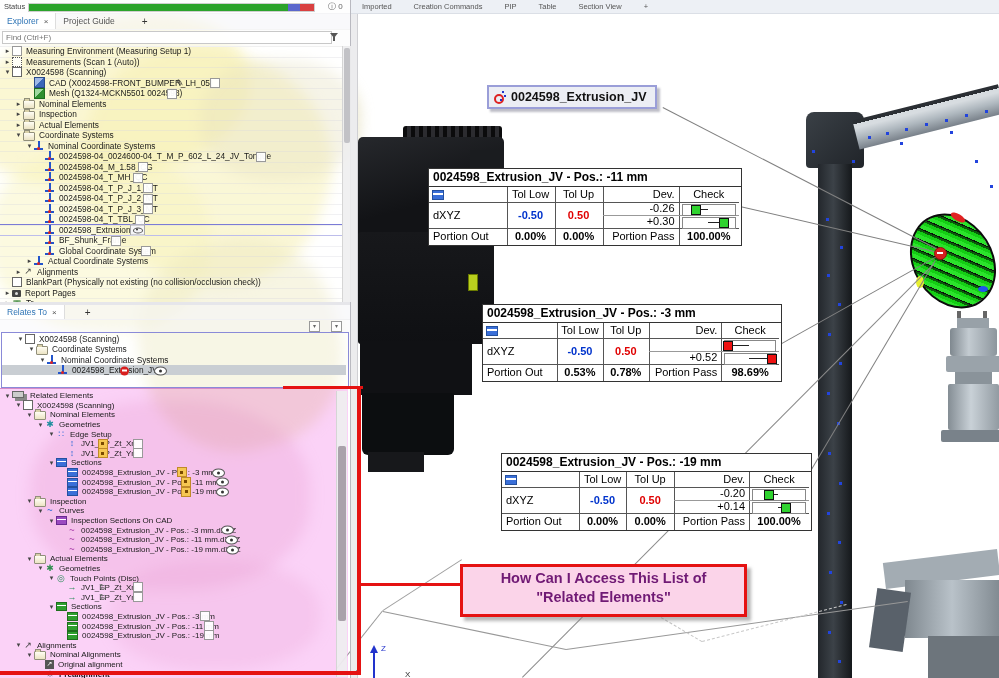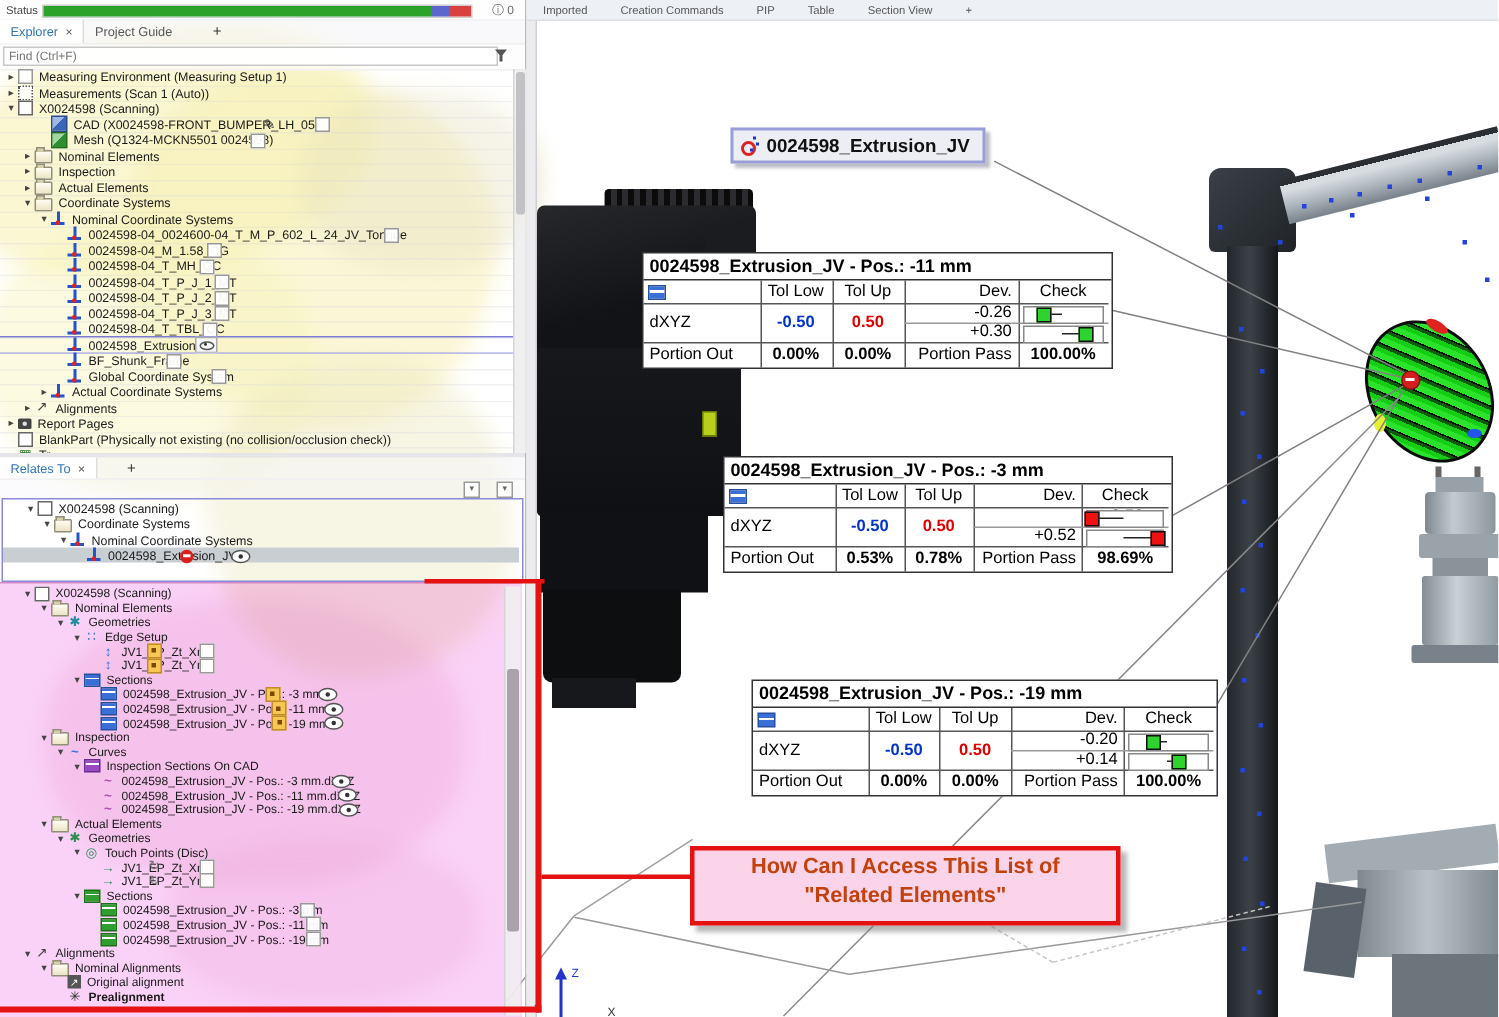--- a/index.html
+++ b/index.html
@@ -74,21 +74,21 @@
   .chkmark{position:absolute;top:0;width:8px;height:8px;border:1px solid #111;}
   
   #flag{position:absolute;left:487px;top:85px;border:2px solid #9a9ed8;background:#eceef4;box-shadow:3px 3px 2px rgba(110,110,130,.45);
         z-index:6;display:flex;align-items:center;padding:3px 8px 3px 5px;}
   #flag-text{font-weight:bold;font-size:12.5px;color:#111;}
   .ic-flagmark{width:12px;height:12px;margin-right:5px;position:relative;}
   .ic-flagmark::before{content:"";position:absolute;left:0;top:3px;width:6px;height:6px;border:2px solid #d22;border-radius:50%;}
   .ic-flagmark::after{content:"";position:absolute;left:8px;top:0;width:2px;height:2px;background:#23c;box-shadow:2px 4px 0 #23c,-2px 8px 0 #23c;}
   
   #annot{position:absolute;left:460px;top:564px;width:281px;height:45px;background:#fbd4e9;border:3px solid #e51212;
-         box-shadow:4px 4px 3px rgba(125,125,125,.55);z-index:7;text-align:center;color:#c2410c;font-weight:bold;
+         box-shadow:4px 4px 3px rgba(125,125,125,.55);z-index:7;text-align:center;color:#701a75;font-weight:bold;
          font-size:14.5px;line-height:19px;padding-top:2px;}
   
   #triad{position:absolute;left:356px;top:644px;width:64px;height:34px;z-index:2;font-size:8px;color:#333;}
   #triad .zarrow{position:absolute;left:17px;top:8px;width:2px;height:26px;background:#2233cc;}
   #triad .zhead{position:absolute;left:14px;top:1px;border-left:4px solid transparent;border-right:4px solid transparent;border-bottom:8px solid #2233cc;}
   #triad .axz{position:absolute;left:25px;top:0;color:#2233cc;}
   #triad .axy{position:absolute;left:0;top:24px;}
   #triad .axx{position:absolute;left:49px;top:26px;}
   
   .ic{display:inline-flex;align-items:center;justify-content:center;width:10px;height:10px;flex:0 0 10px;margin-right:2px;position:relative;}
@@ -349,28 +349,28 @@
           <span class="exp">▸</span>
           <span class="ic ic-csys"></span>
           <span class="tlabel">Actual Coordinate Systems</span>
         </div>
         <div class="trow" style="height: 10.5px; padding-left: 14px;">
           <span class="exp">▸</span>
           <span class="ic g" style="color: rgb(68, 68, 68);">↗</span>
           <span class="tlabel">Alignments</span>
         </div>
         <div class="trow" style="height: 10.5px; padding-left: 3px;">
+          <span class="exp"></span>
+          <span class="ic ic-part"></span>
+          <span class="tlabel">BlankPart (Physically not existing (no collision/occlusion check))</span>
+        </div>
+        <div class="trow" style="height: 10.5px; padding-left: 3px;">
           <span class="exp">▸</span>
           <span class="ic ic-report"></span>
           <span class="tlabel">Report Pages</span>
-        </div>
-        <div class="trow" style="height: 10.5px; padding-left: 3px;">
-          <span class="exp"></span>
-          <span class="ic ic-part"></span>
-          <span class="tlabel">BlankPart (Physically not existing (no collision/occlusion check))</span>
         </div>
         <div class="trow" style="height: 10.5px; padding-left: 3px;">
           <span class="exp">▸</span>
           <span class="ic g" style="color: rgb(47, 126, 47);">▦</span>
           <span class="tlabel">Tr…</span>
         </div>
       </div>
     <div class="sbtrack" style="left:342px;top:46px;width:8px;height:256px;">
       <div class="sbthumb" style="top:2px;width:6px;height:95px;"></div>
     </div>
@@ -407,20 +407,25 @@
             <span class="exp"></span>
             <span class="ic ic-csys"></span>
             <span class="tlabel">0024598_Extrusion_JV</span>
             <span class="ic ic-noentry rslot" style="right: 38px;"></span>
             <span class="ic ic-eye rslot" style="right: 15px;"></span>
           </div>
         </div>
     </div>
     <div id="pink-panel">
       <div id="pink-tree" class="treebox">
+          <div class="trow" style="height: 9.6px; padding-left: 3px;">
+            <span class="exp">▾</span>
+            <span class="ic ic-related"></span>
+            <span class="tlabel">Related Elements</span>
+          </div>
           <div class="trow" style="height: 9.6px; padding-left: 14px;">
             <span class="exp">▾</span>
             <span class="ic ic-part"></span>
             <span class="tlabel">X0024598 (Scanning)</span>
           </div>
           <div class="trow" style="height: 9.6px; padding-left: 25px;">
             <span class="exp">▾</span>
             <span class="ic ic-folder"></span>
             <span class="tlabel">Nominal Elements</span>
           </div>

